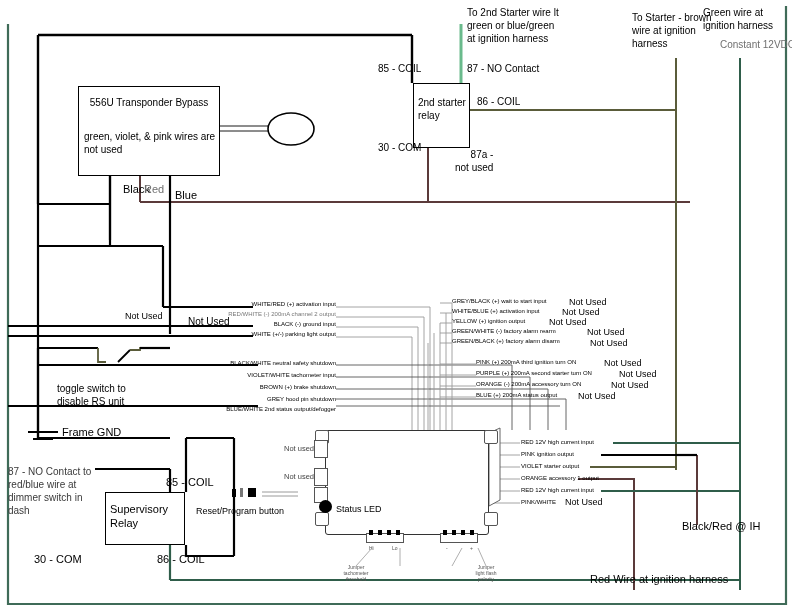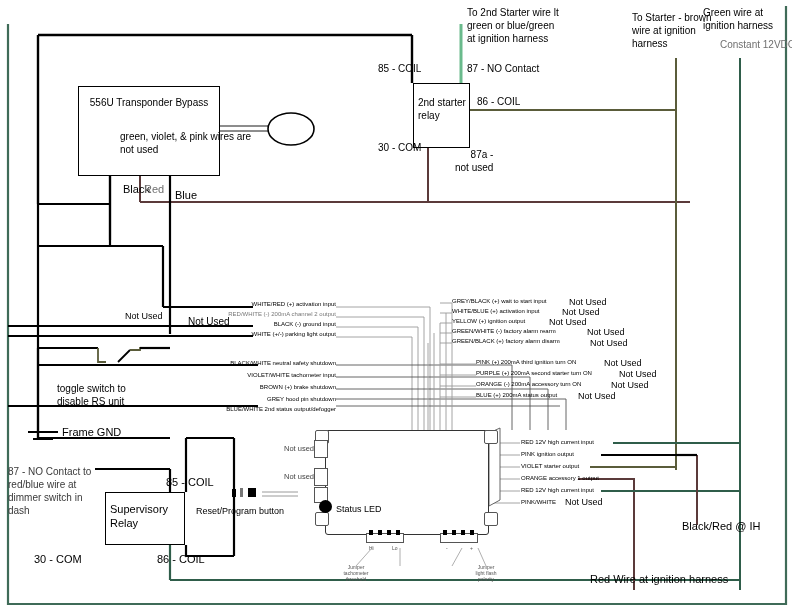--- a/index.html
+++ b/index.html
@@ -167,21 +167,21 @@
         <path d="M400 534 L400 542"></path>
       <path d="M444 534 L444 542"></path>
         <path d="M454 534 L454 542"></path>
         <path d="M464 534 L464 542"></path>
         <path d="M474 534 L474 542"></path>
     </g>
   </svg>
 
   <div class="box" style="left:78px;top:86px;width:142px;height:90px;"></div>
   <div class="lbl t10 ctr" style="left:82px;top:96px;width:134px;">556U Transponder Bypass</div>
-  <div class="lbl t10" style="left:84px;top:130px;width:132px;margin-left:36px;">green, violet, &amp; pink wires are
+  <div class="lbl t10" style="left:84px;top:130px;width:132px;">green, violet, &amp; pink wires are
 not used</div>
   <div class="lbl t11" style="left:78px;top:182px;padding-left:45px;">Black</div>
   <div class="lbl t11" style="left:144px;top:182px;color:#6f6f6f;">Red</div>
   <div class="lbl t11" style="left:175px;top:188px;">Blue</div>
 
   <div class="box" style="left:413px;top:83px;width:57px;height:65px;"></div>
   <div class="lbl t10" style="left:418px;top:96px;width:52px;">2nd starter
 relay</div>
   <div class="lbl t10" style="left:378px;top:62px;">85 - COIL</div>
   <div class="lbl t10" style="left:378px;top:141px;">30 - COM</div>

